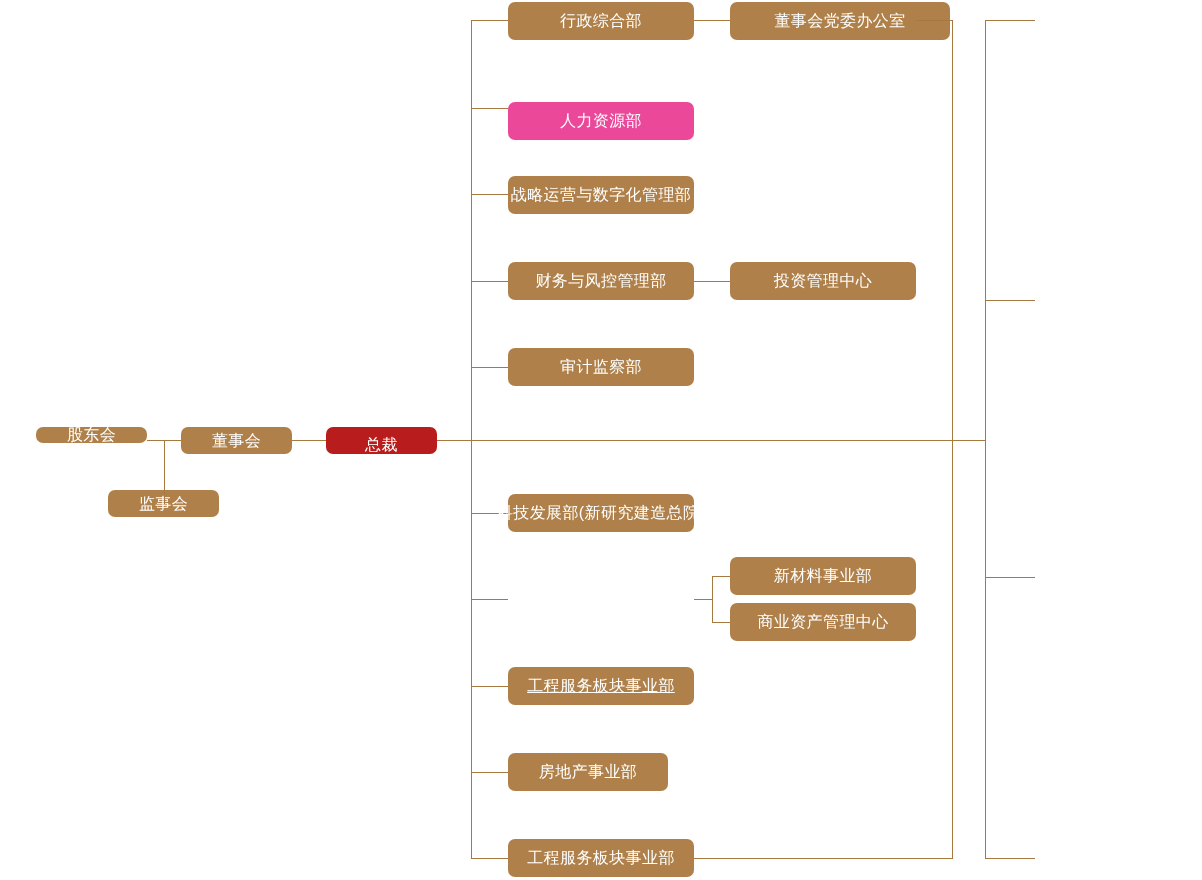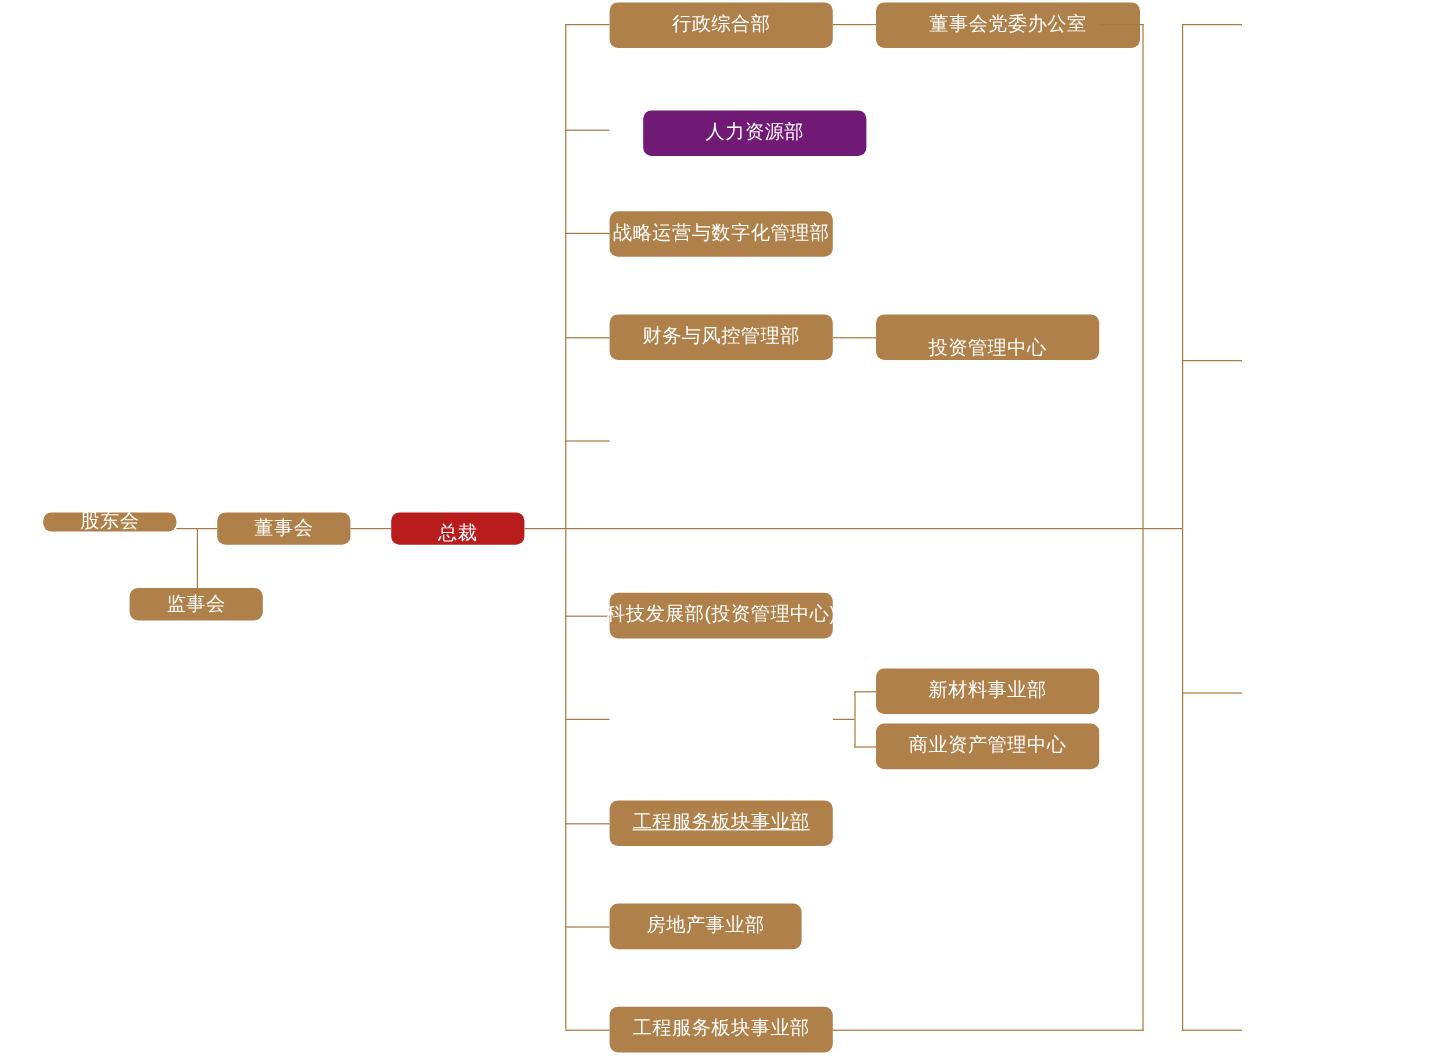--- a/index.html
+++ b/index.html
@@ -78,39 +78,42 @@
 
   <div class="line v" style="left: 471px; top: 20px; height: 420px; background: rgb(165, 121, 63);"></div>
   <div class="line v" style="left: 471px; top: 440px; height: 418px; background: rgb(165, 121, 63);"></div>
 
   <div class="line h" style="left: 471px; top: 20px; width: 37px; background: rgb(165, 121, 63);"></div>
   <div class="node" style="left: 508px; top: 2px; width: 186px; height: 38px; background: rgb(175, 128, 73); color: rgb(255, 255, 255);">
     <span class="node-label">行政综合部</span>
   </div>
 
   <div class="line h" style="left: 471px; top: 108px; width: 37px; background: rgb(165, 121, 63);"></div>
-  <div class="node" style="left: 508px; top: 92px; width: 186px; height: 38px; background: #701a75; color: rgb(255, 255, 255); margin-left: 28px;">
+  <div class="node" style="left: 508px; top: 102px; width: 186px; height: 38px; background: #ec4899; color: rgb(255, 255, 255);">
     <span class="node-label">人力资源部</span>
   </div>
 
   <div class="line h" style="left: 471px; top: 194px; width: 37px; background: rgb(165, 121, 63);"></div>
   <div class="node" style="left: 508px; top: 176px; width: 186px; height: 38px; background: rgb(175, 128, 73); color: rgb(255, 255, 255);">
     <span class="node-label">战略运营与数字化管理部</span>
   </div>
 
   <div class="line h" style="left: 471px; top: 281px; width: 37px; background: rgb(165, 121, 63);"></div>
   <div class="node" style="left: 508px; top: 262px; width: 186px; height: 38px; background: rgb(175, 128, 73); color: rgb(255, 255, 255);">
     <span class="node-label">财务与风控管理部</span>
   </div>
 
   <div class="line h" style="left: 471px; top: 367px; width: 37px; background: rgb(165, 121, 63);"></div>
+  <div class="node" style="left: 508px; top: 348px; width: 186px; height: 38px; background: rgb(175, 128, 73); color: rgb(255, 255, 255);">
+    <span class="node-label">审计监察部</span>
+  </div>
 
   <div class="line h" style="left: 471px; top: 513px; width: 37px; background: rgb(165, 121, 63);"></div>
   <div class="node" style="left: 508px; top: 494px; width: 186px; height: 38px; background: rgb(175, 128, 73); color: rgb(255, 255, 255);">
-    <span class="node-label">科技发展部(投资管理中心)</span>
+    <span class="node-label">科技发展部(新研究建造总院)</span>
   </div>
 
   <div class="line h" style="left: 471px; top: 599px; width: 37px; background: rgb(165, 121, 63);"></div>
 
   <div class="line h" style="left: 471px; top: 686px; width: 37px; background: rgb(165, 121, 63);"></div>
   <div class="node" style="left: 508px; top: 667px; width: 186px; height: 38px; background: rgb(175, 128, 73); color: rgb(255, 255, 255); text-decoration: underline;">
     <span class="node-label">工程服务板块事业部</span>
   </div>
 
   <div class="line h" style="left: 471px; top: 772px; width: 37px; background: rgb(165, 121, 63);"></div>
@@ -122,21 +125,21 @@
   <div class="node" style="left: 508px; top: 839px; width: 186px; height: 38px; background: rgb(175, 128, 73); color: rgb(255, 255, 255);">
     <span class="node-label">工程服务板块事业部</span>
   </div>
 
   <div class="line h" style="left: 694px; top: 20px; width: 36px; background: rgb(165, 121, 63);"></div>
   <div class="node" style="left: 730px; top: 2px; width: 220px; height: 38px; background: rgb(175, 128, 73); color: rgb(255, 255, 255);">
     <span class="node-label">董事会党委办公室</span>
   </div>
 
   <div class="line h" style="left: 694px; top: 281px; width: 36px; background: rgb(165, 121, 63);"></div>
-  <div class="node" style="left: 730px; top: 262px; width: 186px; height: 38px; background: rgb(175, 128, 73); color: rgb(255, 255, 255); align-items: flex-end;">
+  <div class="node" style="left: 730px; top: 262px; width: 186px; height: 38px; background: rgb(175, 128, 73); color: rgb(255, 255, 255);">
     <span class="node-label">投资管理中心</span>
   </div>
 
   <div class="line h" style="left: 694px; top: 599px; width: 18px; background: rgb(165, 121, 63);"></div>
   <div class="line v" style="left: 712px; top: 576px; height: 47px; background: rgb(165, 121, 63);"></div>
   <div class="line h" style="left: 712px; top: 576px; width: 18px; background: rgb(165, 121, 63);"></div>
   <div class="line h" style="left: 712px; top: 622px; width: 18px; background: rgb(165, 121, 63);"></div>
 
   <div class="node" style="left: 730px; top: 557px; width: 186px; height: 38px; background: rgb(175, 128, 73); color: rgb(255, 255, 255);">
     <span class="node-label">新材料事业部</span>

